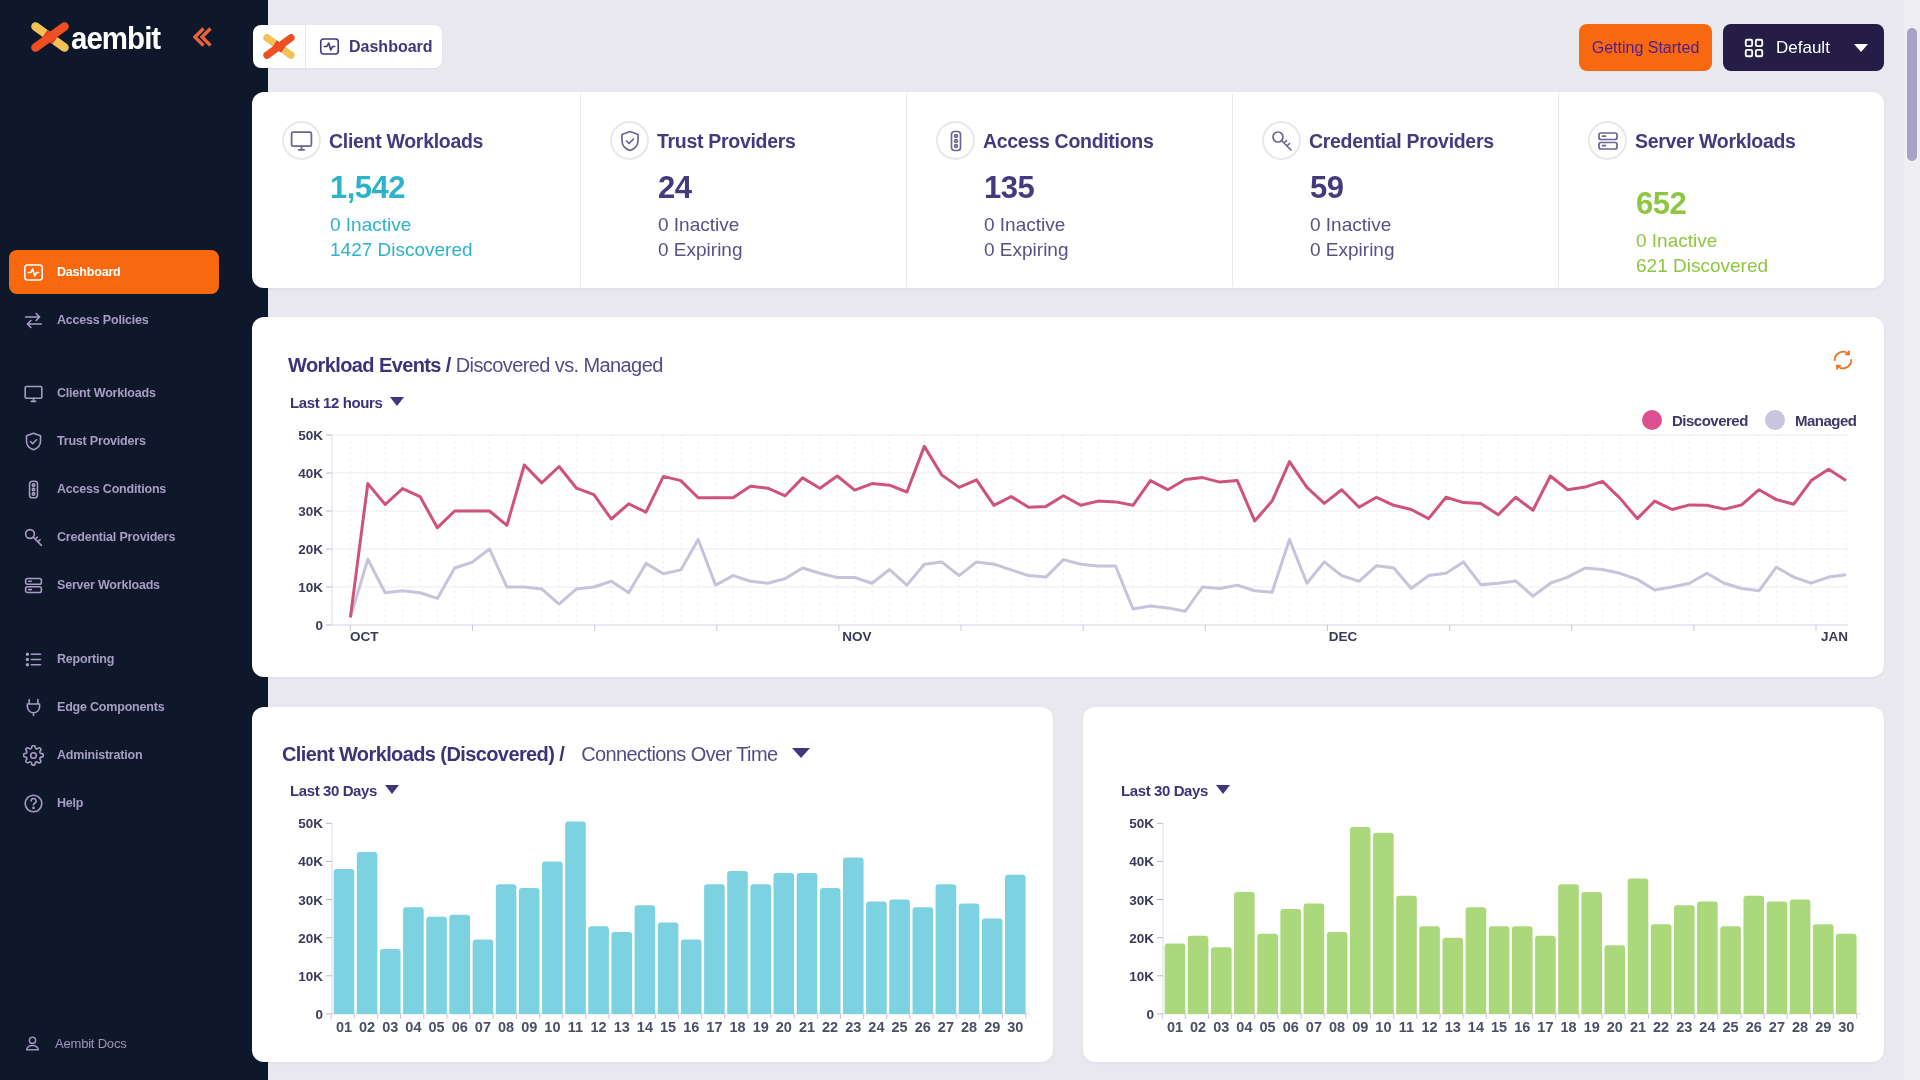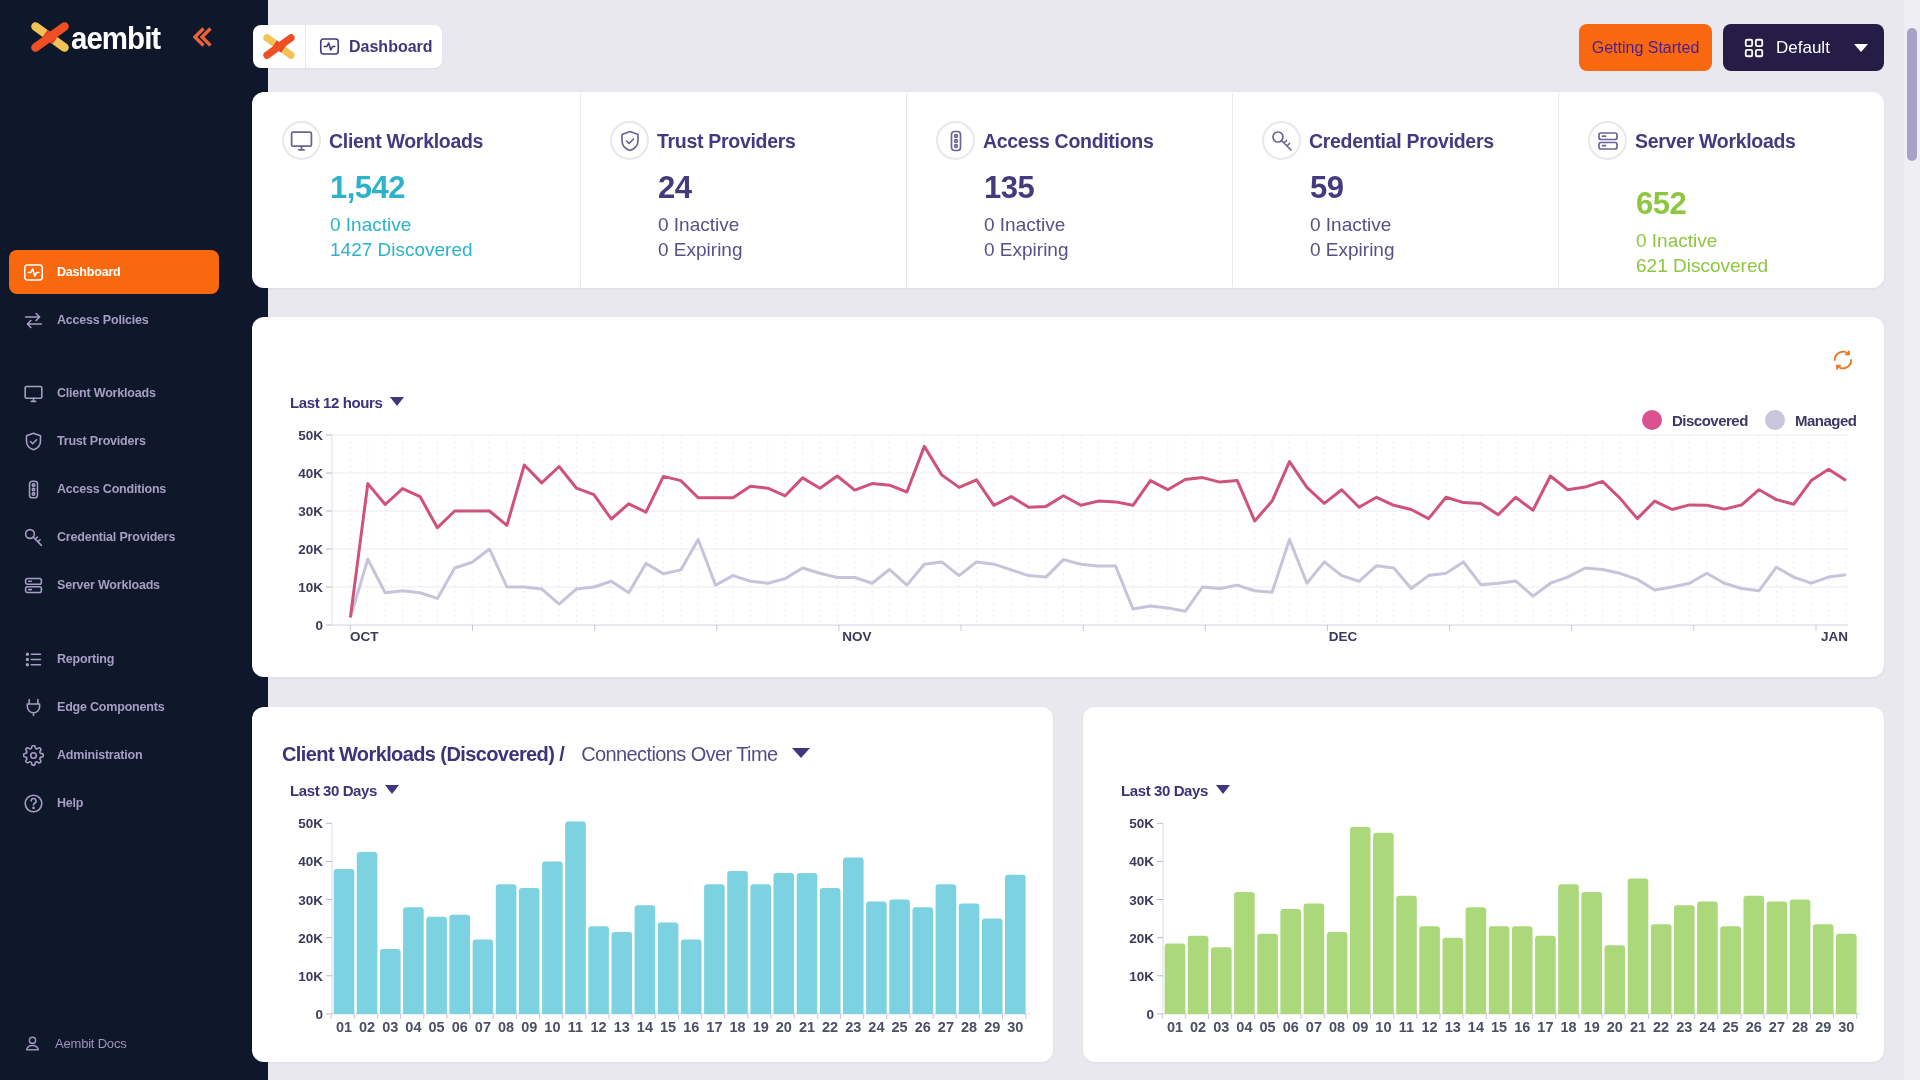--- a/index.html
+++ b/index.html
@@ -219,20 +219,21 @@
           <rect x="3" y="13.5" width="18" height="6.5" rx="2"></rect>
         <path d="M6.5 7.2h3M6.5 16.7h3"></path>
       </svg>
     </div>
     <div class="title">Server Workloads</div>
     <div class="num c-grn">652</div>
     <div class="sub c-grn">0 Inactive<br>621 Discovered</div>
   </div>
 </div>
 <div id="events" class="main-card">
+  <div class="card-title" style="left:36px; top:37px;">Workload Events / <span class="lt">Discovered vs. Managed</span></div>
   <svg style="position:absolute; right:30px; top:32px;" width="22" height="22" viewBox="0 0 24 24" fill="none" stroke="#f0731f" stroke-width="2" stroke-linecap="round">
     <path d="M21 12a9 9 0 0 1-15.3 6.4M3 12a9 9 0 0 1 15.3-6.4"></path>
     <path d="M18.5 2.5v3.4h-3.4" fill="none"></path>
       <path d="M5.5 21.5v-3.4h3.4" fill="none"></path>
   </svg>
   <div class="range" style="left:38px; top:77px;">Last 12 hours</div>
   <div class="legend" style="left:1390px;"><span class="dot" style="background:#da5290"></span>Discovered</div>
   <div class="legend" style="left:1513px;"><span class="dot" style="background:#c9c5dd"></span>Managed</div>
   <svg style="position:absolute;left:0;top:0" width="1632" height="360" viewBox="0 0 1632 360">
     <line x1="80" y1="308" x2="1596" y2="308" stroke="#ececf1" stroke-width="1"></line>

